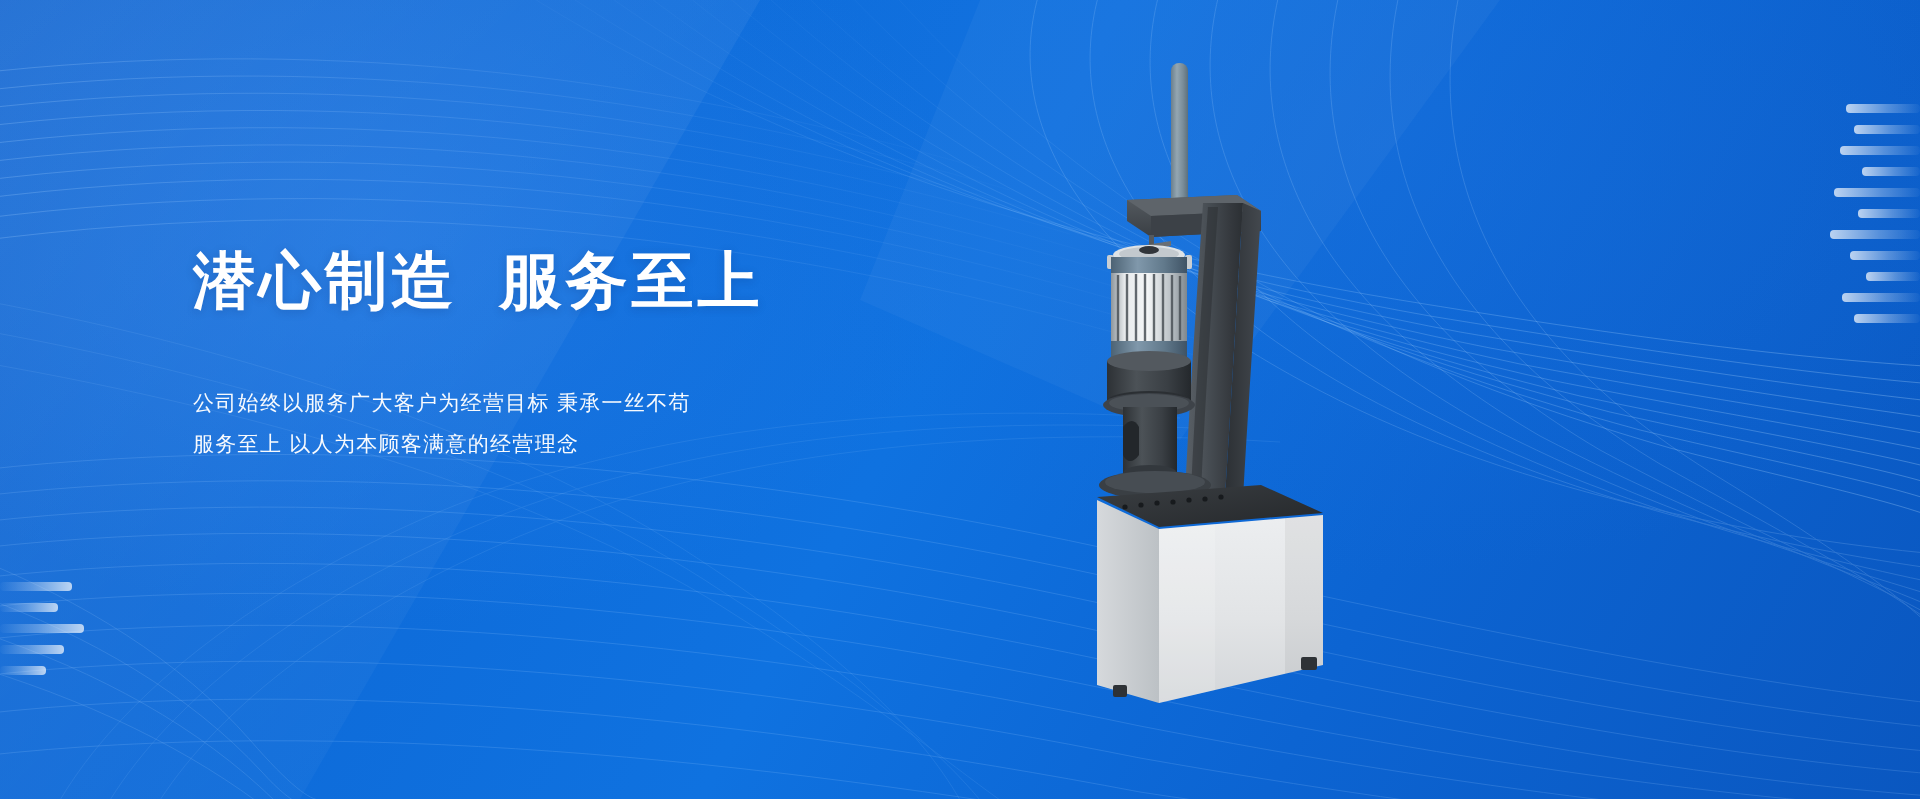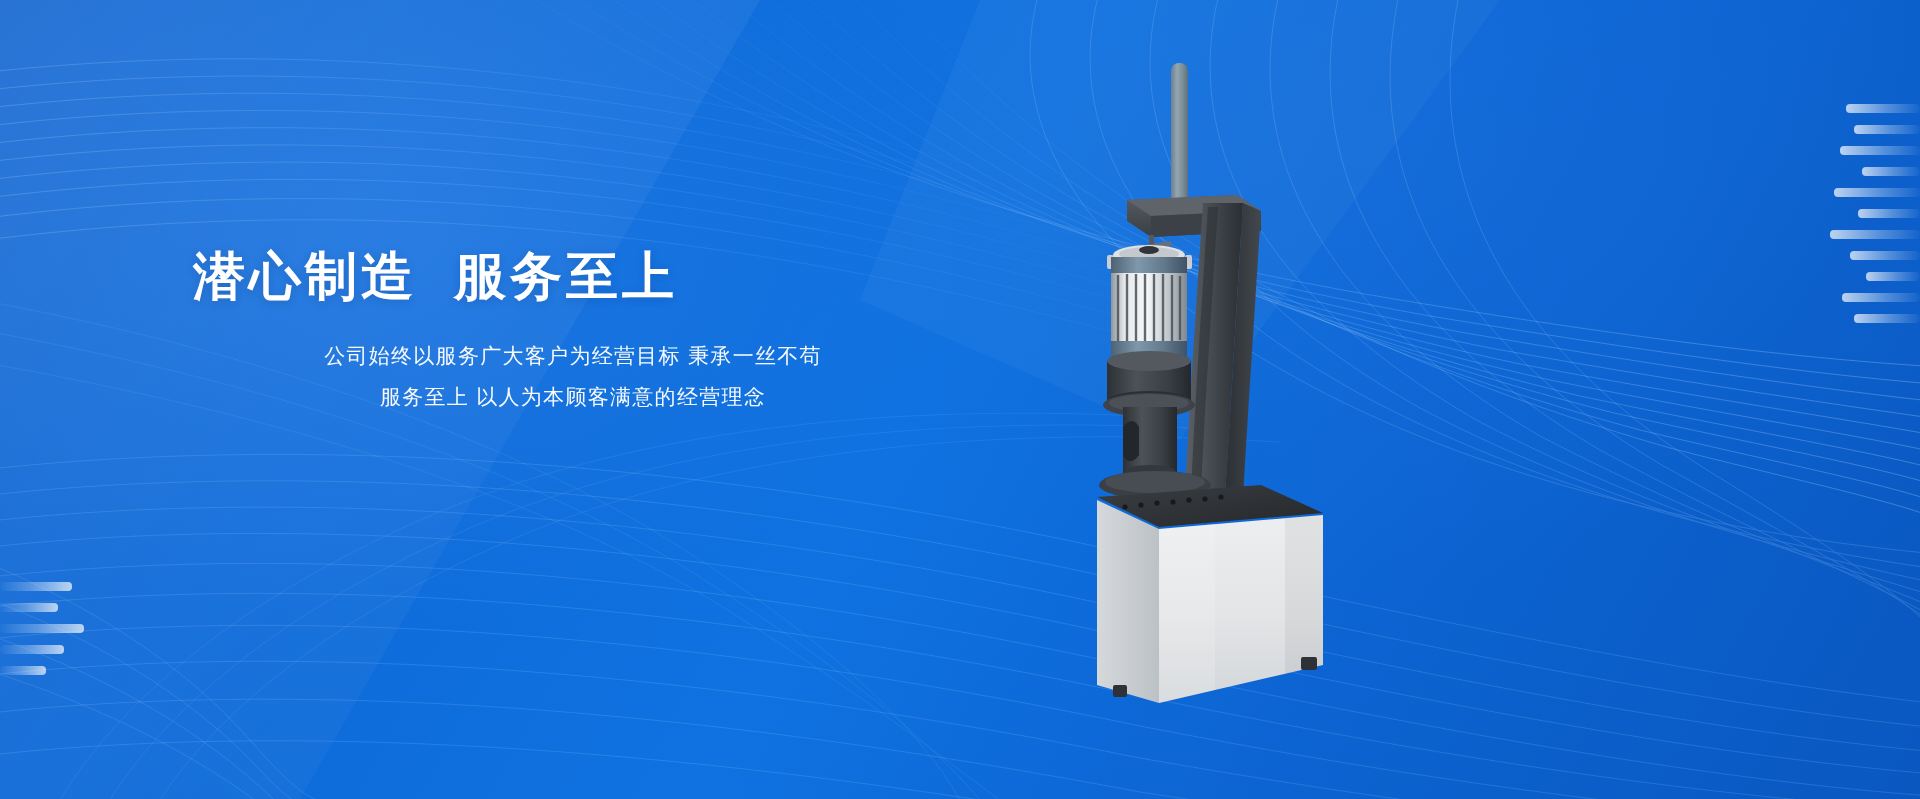--- a/index.html
+++ b/index.html
@@ -43,37 +43,36 @@
     background:linear-gradient(270deg, rgba(255,255,255,0.70) 0%, rgba(255,255,255,0.28) 55%, rgba(255,255,255,0.02) 100%);
   }
 
   
   .copy {
     position:absolute;
     left:193px; top:248px;
     width:760px;
   }
   .headline {
-    font-size:52px;
+    font-size:62px;
     line-height:1.08;
     font-weight:bold;
     color:#ffffff;
     letter-spacing:4px;
     white-space:pre;
     text-shadow:0 2px 10px rgba(0,30,80,0.18);
   }
   .subcopy {
-    margin-top:32px;
+    margin-top:68px;
     font-size:21px;
     line-height:1.95;
     color:#ffffff;
     letter-spacing:1.3px;
     font-weight:normal;
     opacity:0.97;
-    text-align:center;
   }
   .subcopy div { white-space:pre; }
 
   
   .machine { position:absolute; left:1085px; top:45px; width:340px; height:660px; }
   .machine svg { display:block; }
 </style>
 </head>
 <body>
 

